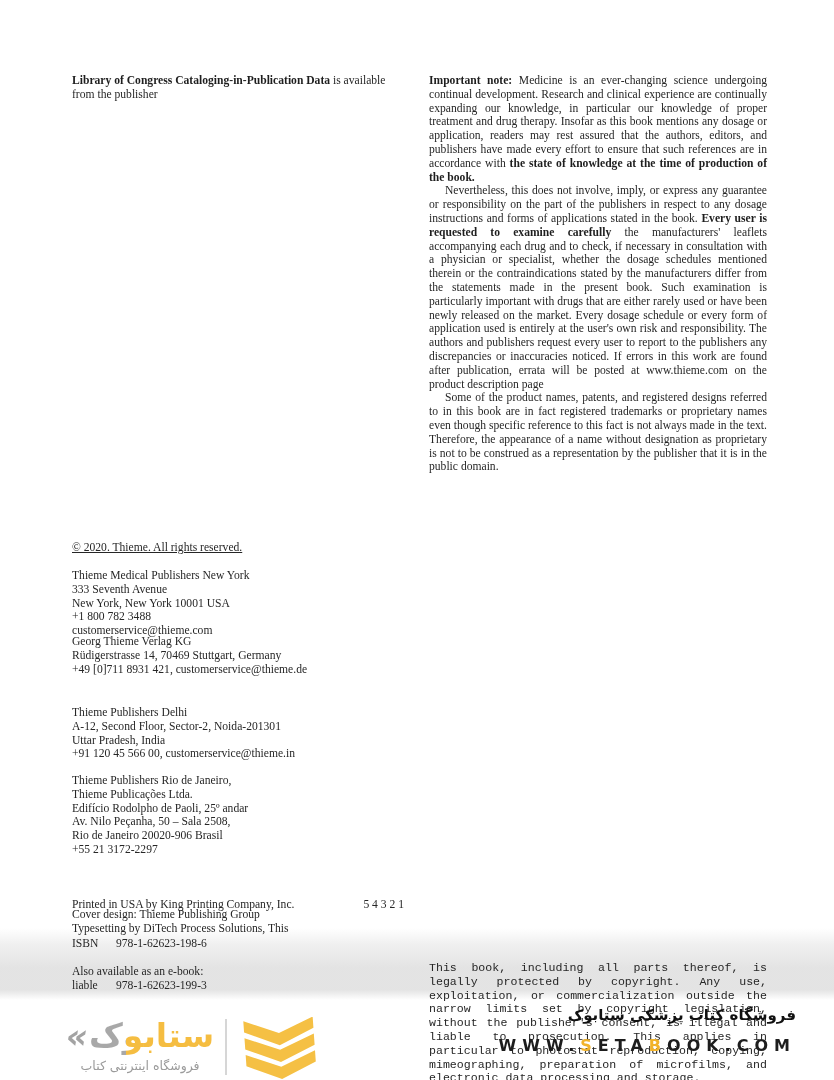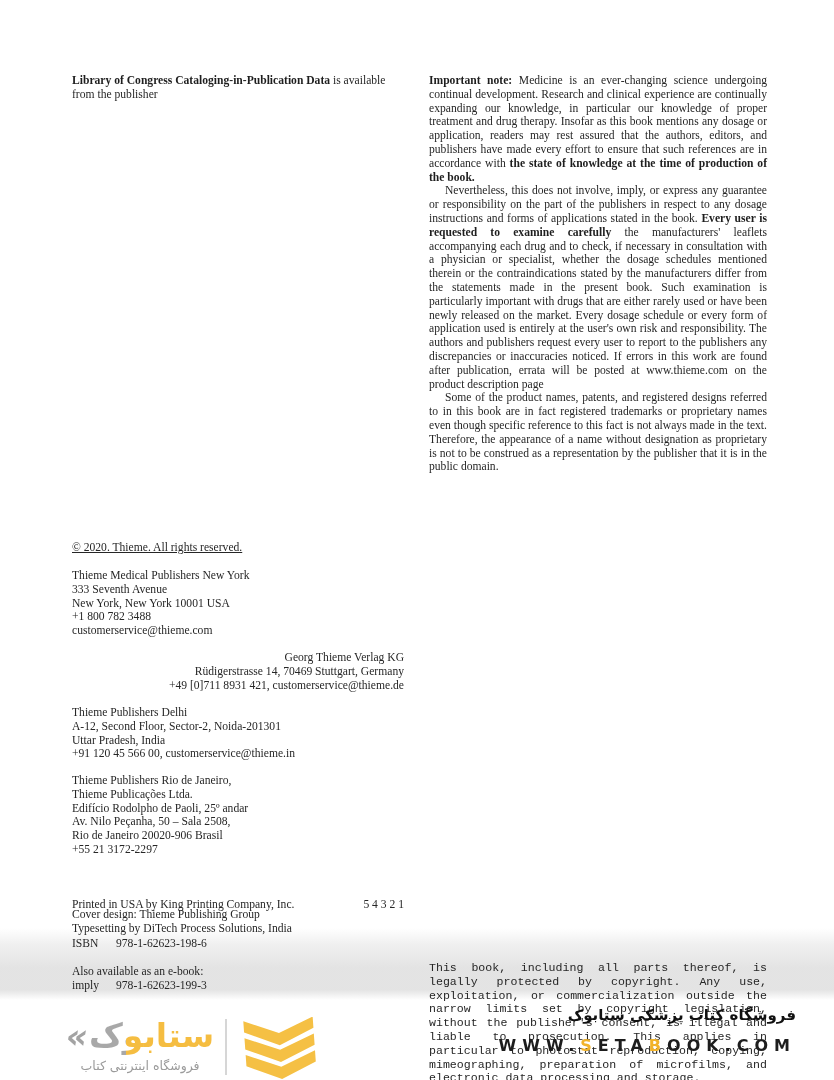--- a/index.html
+++ b/index.html
@@ -25,21 +25,21 @@
     z-index:0;
   }
   .blk { position:absolute; z-index:1; font-size:11.6px; line-height:13.8px; }
   .left-col  { left:72px;  width:332px; }
   .right-col { left:429px; width:338px; text-align:justify; }
   b, .bold { font-weight:bold; color:#1e1e1e; }
 
   .b-loc     { top:74px; }
   .b-copy    { top:541px;text-decoration:underline; }
   .b-ny      { top:569px; }
-  .b-de      { top:651px;text-align:right; }
+  .b-de      { top:635px; }
   .b-in      { top:706px; }
   .b-br      { top:774px; }
   .b-credits { top:908px; }
   .b-printed { top:898px; display:flex; justify-content:space-between; }
   .b-isbn    { top:937px; }
   .b-ebook   { top:965px; }
   .isbn-label { display:inline-block; width:44px; }
 
   .b-note  { top:74px; }
   .b-legal { top:961px;font-family:Liberation Mono, monospace; }
@@ -120,36 +120,36 @@
     <div>Thieme Publishers Rio de Janeiro,</div>
     <div>Thieme Publicações Ltda.</div>
     <div>Edifício Rodolpho de Paoli, 25º andar</div>
     <div>Av. Nilo Peçanha, 50 – Sala 2508,</div>
     <div>Rio de Janeiro 20020-906 Brasil</div>
     <div>+55 21 3172-2297</div>
   </div>
 
   <div class="blk left-col b-credits">
     <div>Cover design: Thieme Publishing Group</div>
-    <div>Typesetting by DiTech Process Solutions, India</div>
+    <div>Typesetting by DiTech Process Solutions, This</div>
   </div>
 
   <div class="blk left-col b-printed">
     <span>Printed in USA by King Printing Company, Inc.</span>
     <span>5 4 3 2 1</span>
   </div>
 
   <div class="blk left-col b-isbn">
     <span class="isbn-label">ISBN</span><span>978-1-62623-198-6</span>
   </div>
 
   <div class="blk left-col b-ebook">
     <div>Also available as an e-book:</div>
     <div>
-      <span class="isbn-label">imply</span><span>978-1-62623-199-3</span>
+      <span class="isbn-label">liable</span><span>978-1-62623-199-3</span>
     </div>
   </div>
 
   <div class="blk right-col b-note">
     <p><b>Important note:</b><span> Medicine is an ever-changing science undergoing continual development. Research and clinical experience are continually expanding our knowledge, in particular our knowledge of proper treatment and drug therapy. Insofar as this book mentions any dosage or application, readers may rest assured that the authors, editors, and publishers have made every effort to ensure that such references are in accordance with </span><b>the state of knowledge at the time of production of the book.</b></p>
     <p class="para-indent"><span>Nevertheless, this does not involve, imply, or express any guarantee or responsibility on the part of the publishers in respect to any dosage instructions and forms of applications stated in the book. </span><b>Every user is requested to examine carefully</b><span> the manufacturers' leaflets accompanying each drug and to check, if necessary in consultation with a physician or specialist, whether the dosage schedules mentioned therein or the contraindications stated by the manufacturers differ from the statements made in the present book. Such examination is particularly important with drugs that are either rarely used or have been newly released on the market. Every dosage schedule or every form of application used is entirely at the user's own risk and responsibility. The authors and publishers request every user to report to the publishers any discrepancies or inaccuracies noticed. If errors in this work are found after publication, errata will be posted at www.thieme.com on the product description page</span></p>
     <p class="para-indent">Some of the product names, patents, and registered designs referred to in this book are in fact registered trademarks or proprietary names even though specific reference to this fact is not always made in the text. Therefore, the appearance of a name without designation as proprietary is not to be construed as a representation by the publisher that it is in the public domain.</p>
   </div>
 
   <div class="blk right-col b-legal">This book, including all parts thereof, is legally protected by copyright. Any use, exploitation, or commercialization outside the narrow limits set by copyright legislation, without the publisher's consent, is illegal and liable to prosecution. This applies in particular to photostat reproduction, copying, mimeographing, preparation of microfilms, and electronic data processing and storage.</div>

